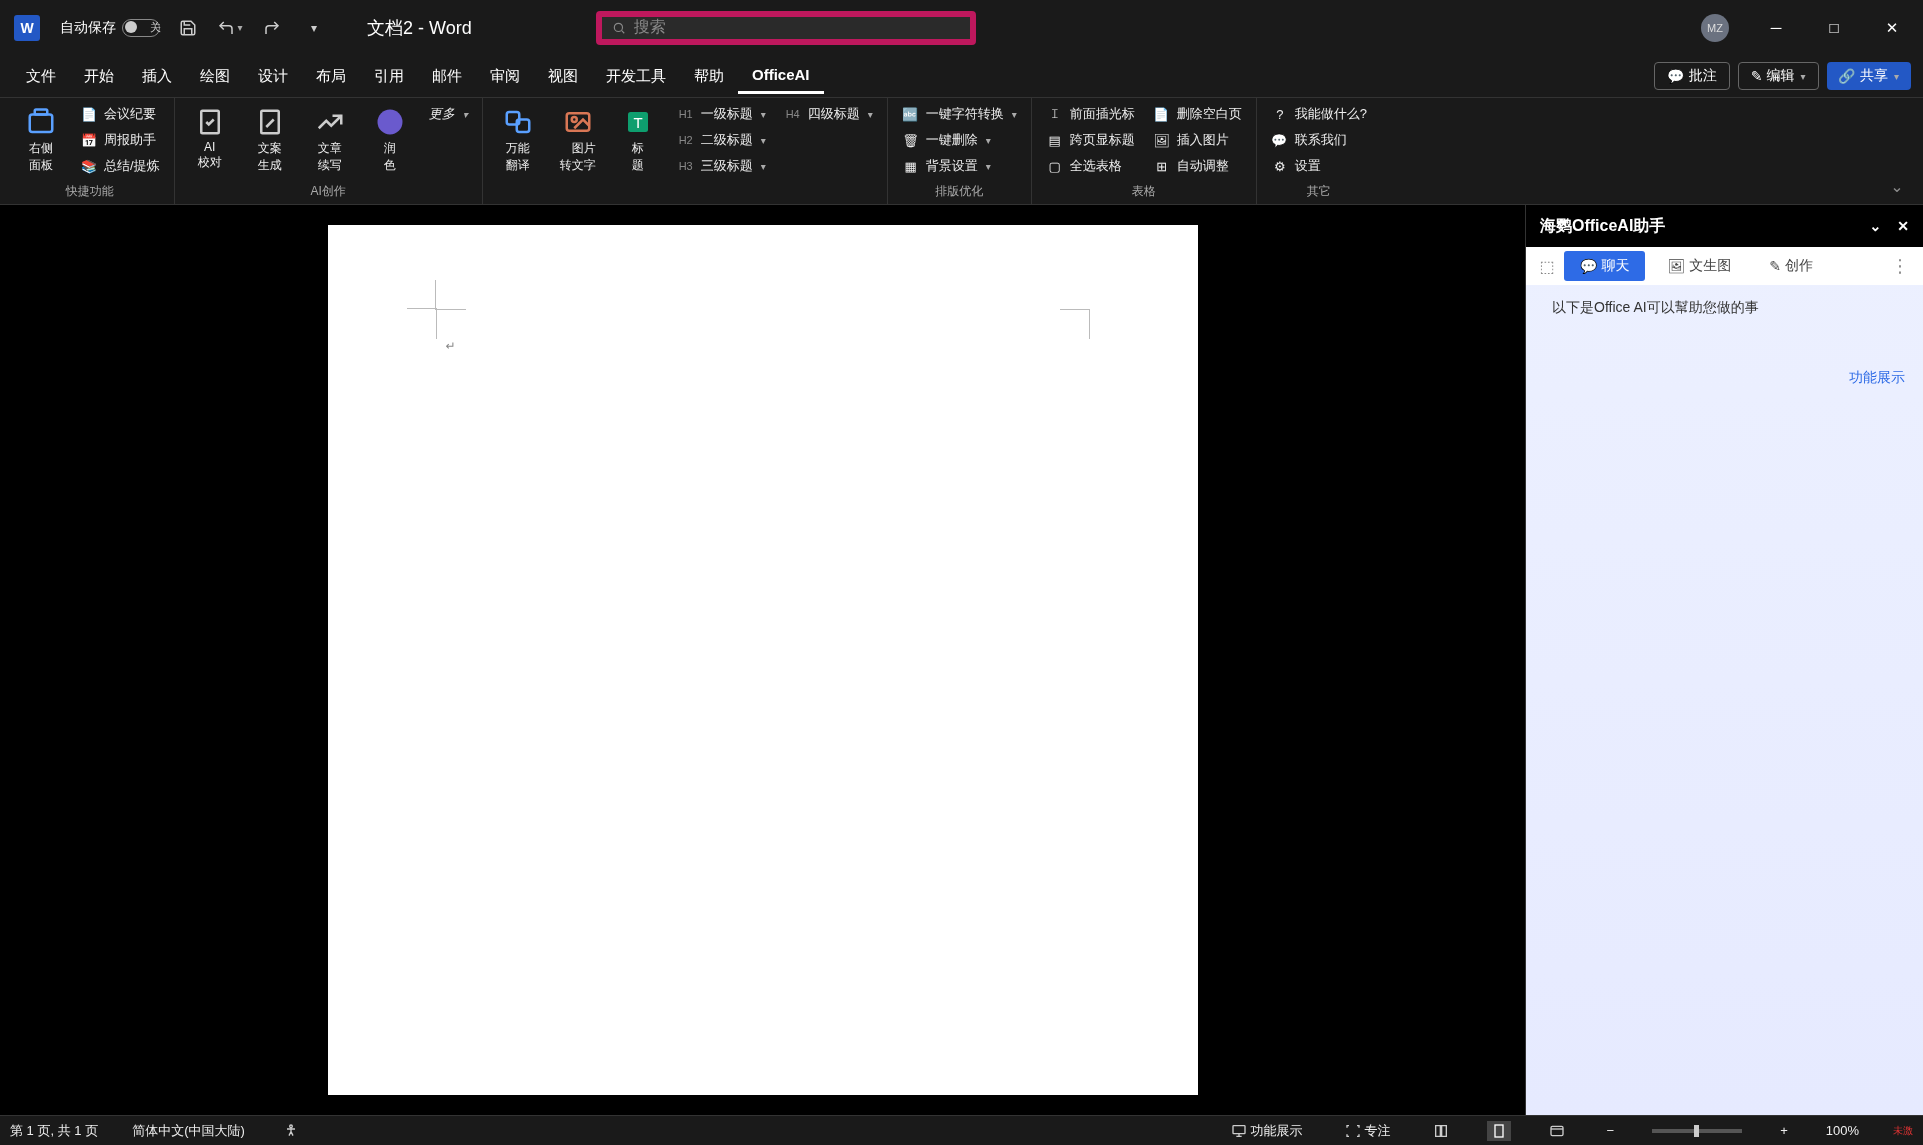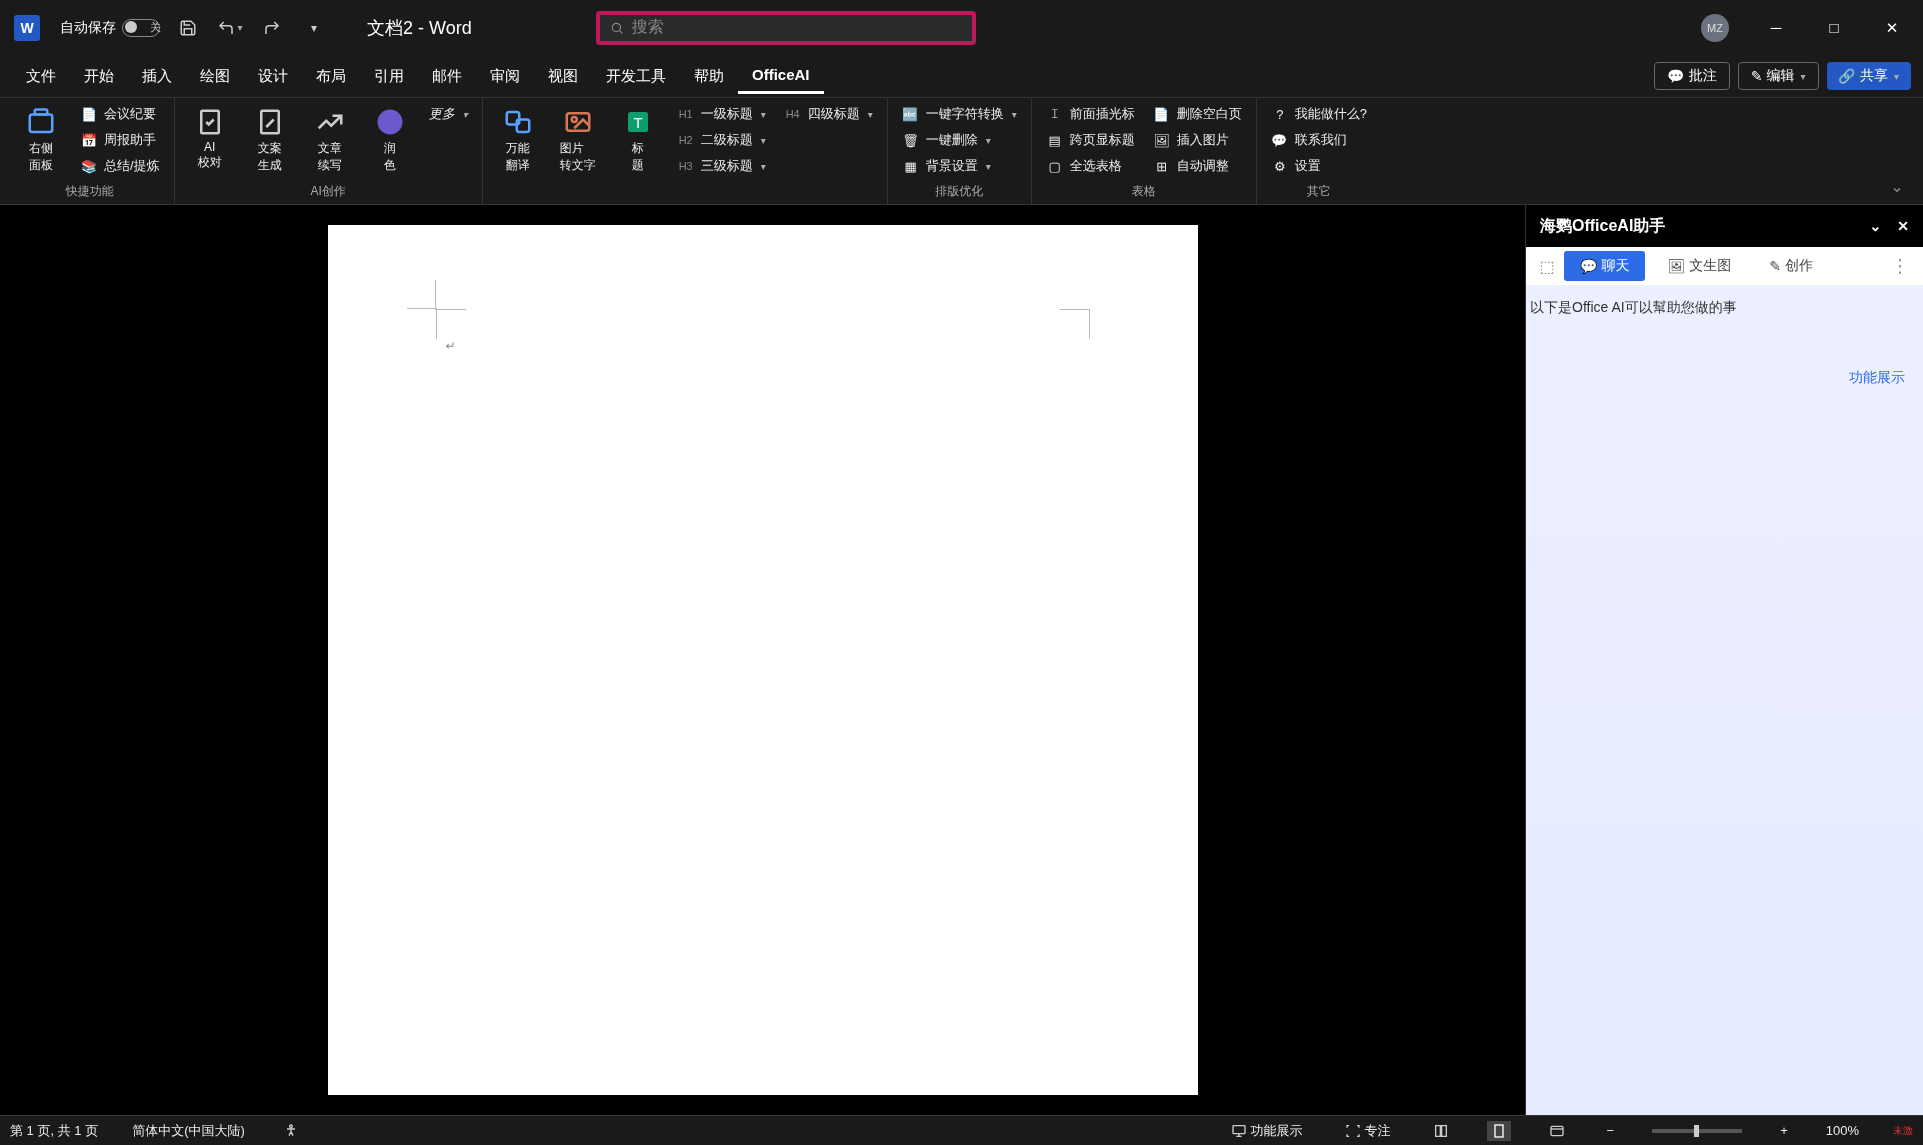--- a/index.html
+++ b/index.html
@@ -5,21 +5,21 @@
 * { margin: 0; padding: 0; box-sizing: border-box; font-family: "Microsoft YaHei", "Segoe UI", sans-serif; }
 body { background: #000; color: #fff; width: 1923px; height: 1145px; overflow: hidden; display: flex; flex-direction: column; }
 .titlebar { height: 55px; display: flex; align-items: center; background: #1a1a1a; padding: 0 8px; gap: 4px; }
 .word-icon { width: 26px; height: 26px; background: #2358c5; border-radius: 3px; display: flex; align-items: center; justify-content: center; font-weight: bold; font-size: 14px; color: #fff; margin-left: 6px; }
 .autasave { margin-left: 16px; font-size: 14px; display: flex; align-items: center; gap: 6px; }
 .toggle { width: 38px; height: 18px; border: 1px solid #888; border-radius: 9px; position: relative; }
 .toggle::after { content: ""; position: absolute; left: 2px; top: 1px; width: 12px; height: 12px; background: #ccc; border-radius: 50%; }
 .toggle-label { font-size: 11px; margin-left: -16px; position: relative; z-index: 1; color: #ccc;}
 .qat-btn { width: 30px; height: 30px; display: inline-flex; align-items: center; justify-content: center; color: #ccc; font-size: 16px; border-radius: 3px; cursor: pointer; margin-left: 8px;}
 .doc-title { margin-left: 34px; font-size: 18px; color: #fff; }
-.searchbox { margin-left: 120px; width: 380px; height: 34px; background: #2a2a2a; border: 4px solid #be185d; border-radius: 4px; display: flex; align-items: center; padding: 0 10px; color: #888; gap: 8px;}
+.searchbox { margin-left: 120px; width: 380px; height: 34px; background: #2a2a2a; border: 6px solid #be185d; border-radius: 4px; display: flex; align-items: center; padding: 0 10px; color: #888; gap: 8px;}
 .searchbox svg { width:14px; height:14px; }
 .title-right { margin-left: auto; display: flex; align-items: center; gap: 12px; }
 .user-avatar { width: 28px; height: 28px; background: #6b7280; border-radius: 50%; display: flex; align-items: center; justify-content: center; font-size: 11px; color: #ddd; margin-right: 12px;}
 .wctl { width: 46px; height: 32px; display: inline-flex; align-items: center; justify-content: center; color: #fff; font-size: 15px;}
 
 .tabs { height: 42px; display: flex; align-items: center; background: #1a1a1a; padding: 0 12px; }
 .tab { padding: 8px 14px; font-size: 15px; color: #fff; cursor: pointer; }
 .tab.active { font-weight: bold; border-bottom: 3px solid #fff; }
 .tab-right { margin-left: auto; display: flex; gap: 8px; }
 .btn-outline { border: 1px solid #666; border-radius: 4px; padding: 4px 12px; font-size: 14px; display: flex; align-items: center; gap: 4px; cursor: pointer; }
@@ -47,21 +47,21 @@
 .caret-mark { position:absolute; top: 114px; left: 118px; font-size: 12px; color:#888;}
 .ai-panel { width: 398px; display: flex; flex-direction: column; border-left: 1px solid #333; background: #000; }
 .ai-header { height: 42px; display: flex; align-items: center; padding: 0 14px; color: #fff; font-size: 16px; font-weight: bold; }
 .ai-header-icons { margin-left: auto; display: flex; gap: 16px; font-size: 14px;}
 .ai-body { flex: 1; background: linear-gradient(#ecf0ff, #e6eaff); display: flex; flex-direction: column; color: #222; min-height:0;}
 .ai-tabs { height: 38px; display: flex; align-items: center; padding: 0 10px; background: #fff; gap: 6px;}
 .ai-cube { width: 22px; height: 22px; display:inline-flex; align-items:center; justify-content:center; color:#888;}
 .ai-tab { padding: 6px 16px; border-radius: 3px; font-size: 14px; cursor: pointer; display:flex; align-items:center; gap:4px; color:#444;}
 .ai-tab.active { background: #2e6be6; color: #fff; }
 .ai-more { margin-left:auto; color:#888; padding:0 4px; font-size:18px; line-height:1;}
-.ai-intro { padding: 14px 14px 10px 4px; font-size: 14px; color: #333; }
+.ai-intro { padding: 14px 14px 10px 26px; font-size: 14px; color: #333; }
 .suggestions { display: flex; flex-direction: column; gap: 12px; padding: 0 12px; }
 .sugg-card { background: #fff; border-radius: 6px; padding: 14px 16px; font-size: 14px; color: #333; box-shadow: 0 1px 3px rgba(0,0,0,.08); cursor: pointer; }
 .func-link { text-align: right; padding: 18px 18px 0 0; color: #2e6be6; font-size: 14px; cursor:pointer;margin-top:24px;}
 .ai-input-wrap { margin-top: auto; padding: 12px; }
 .ai-input { background: #fff; border-radius: 10px; padding: 12px 14px; display: flex; flex-direction: column; gap: 20px; box-shadow: 0 2px 10px rgba(0,0,0,.08); }
 .ai-placeholder { color: #aaa; font-size: 14px; }
 .ai-input-bottom { display: flex; align-items: center; gap: 14px; }
 .ip-ic { color:#888; cursor:pointer; }
 .counter { color: #5aa85a; font-size: 13px; }
 .send { margin-left: auto; color: #2e6be6; }
@@ -247,21 +247,21 @@
 翻译</span>
         </div>
       <div class="v-btn">
           <span class="icn">
             <svg width="30" height="30" viewBox="0 0 24 24" fill="none" stroke="#d97755" stroke-width="2">
               <rect x="3" y="5" width="18" height="14" rx="2"></rect>
               <circle cx="9" cy="10" r="2"></circle>
               <path d="M21 15l-5-5-7 7"></path>
             </svg>
           </span>
-          <span style="white-space:pre;text-align:left;">图片
+          <span style="white-space:pre;text-align:right;">图片
 转文字</span>
         </div>
       <div class="v-btn">
           <span class="icn">
             <svg width="30" height="30" viewBox="0 0 24 24" fill="#0e9e6e">
               <rect x="4" y="4" width="16" height="16" rx="2"></rect>
               <text x="12" y="17" text-anchor="middle" fill="#fff" font-size="12">T</text>
             </svg>
           </span>
           <span style="white-space:pre;text-align:center;">标

